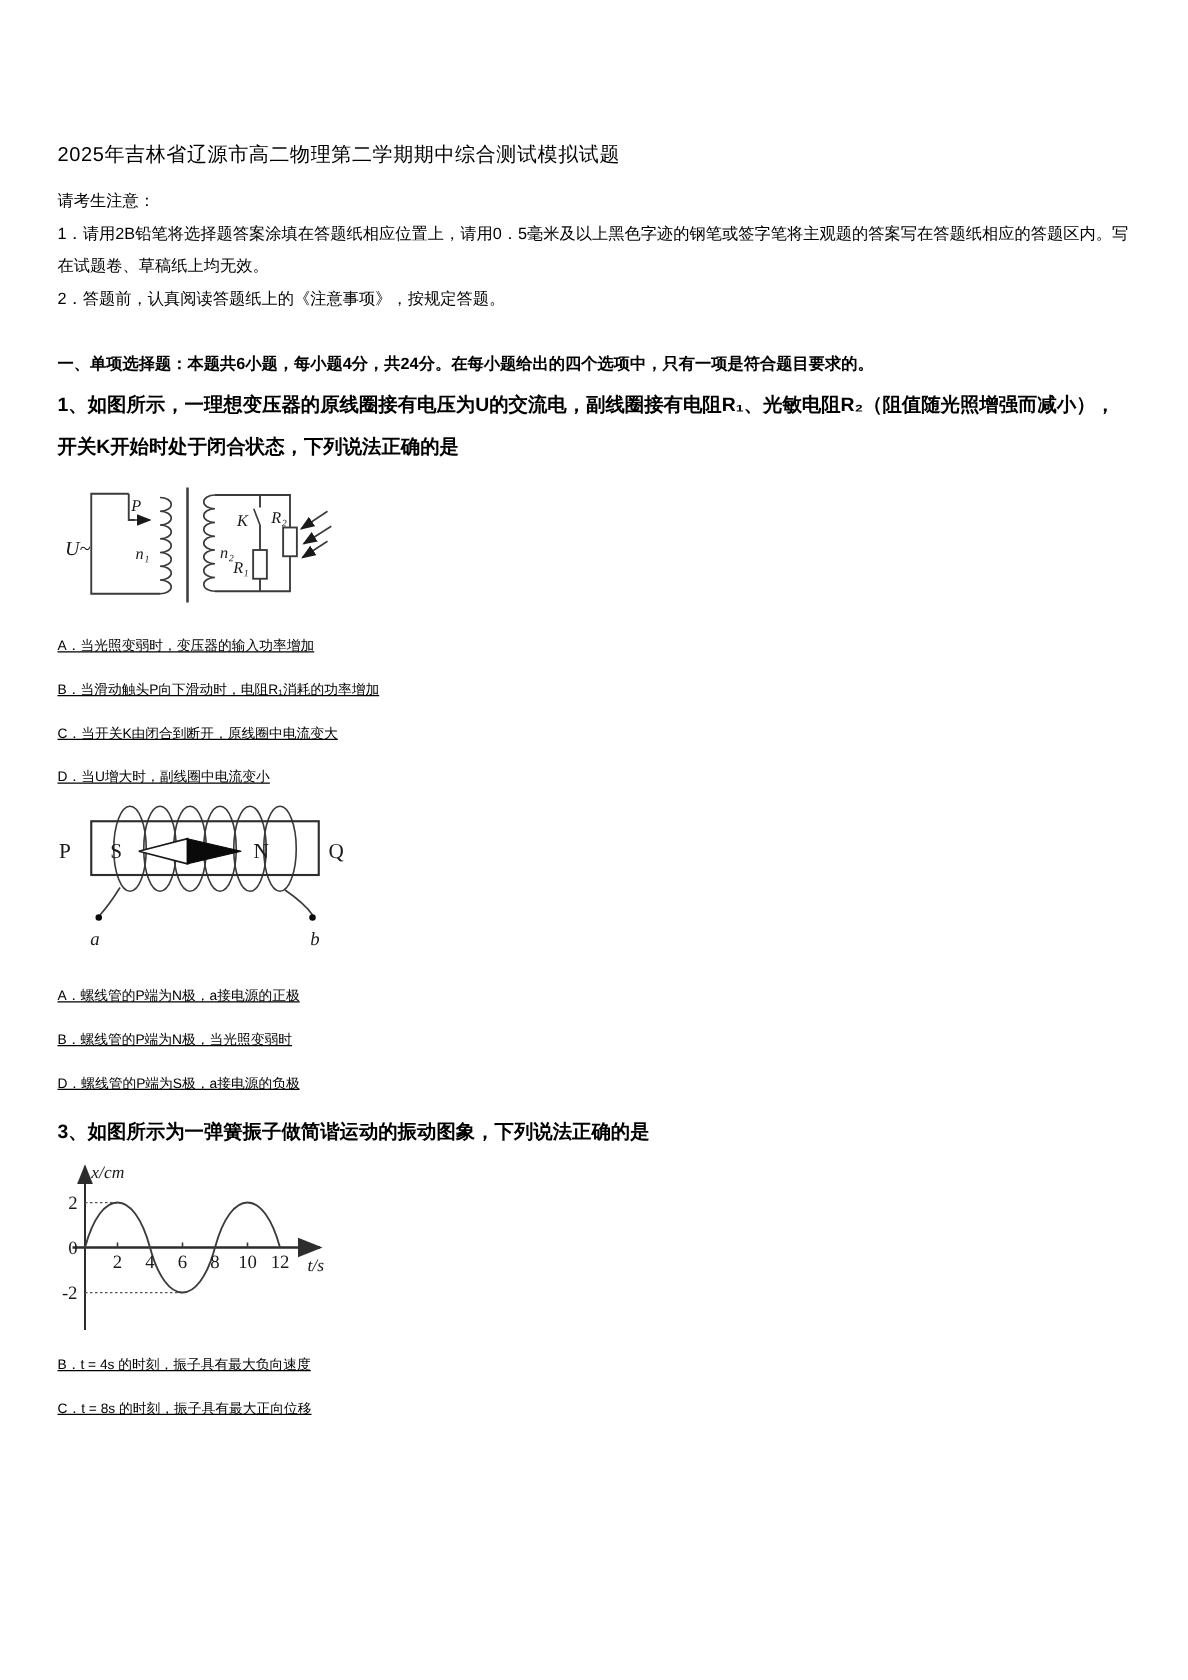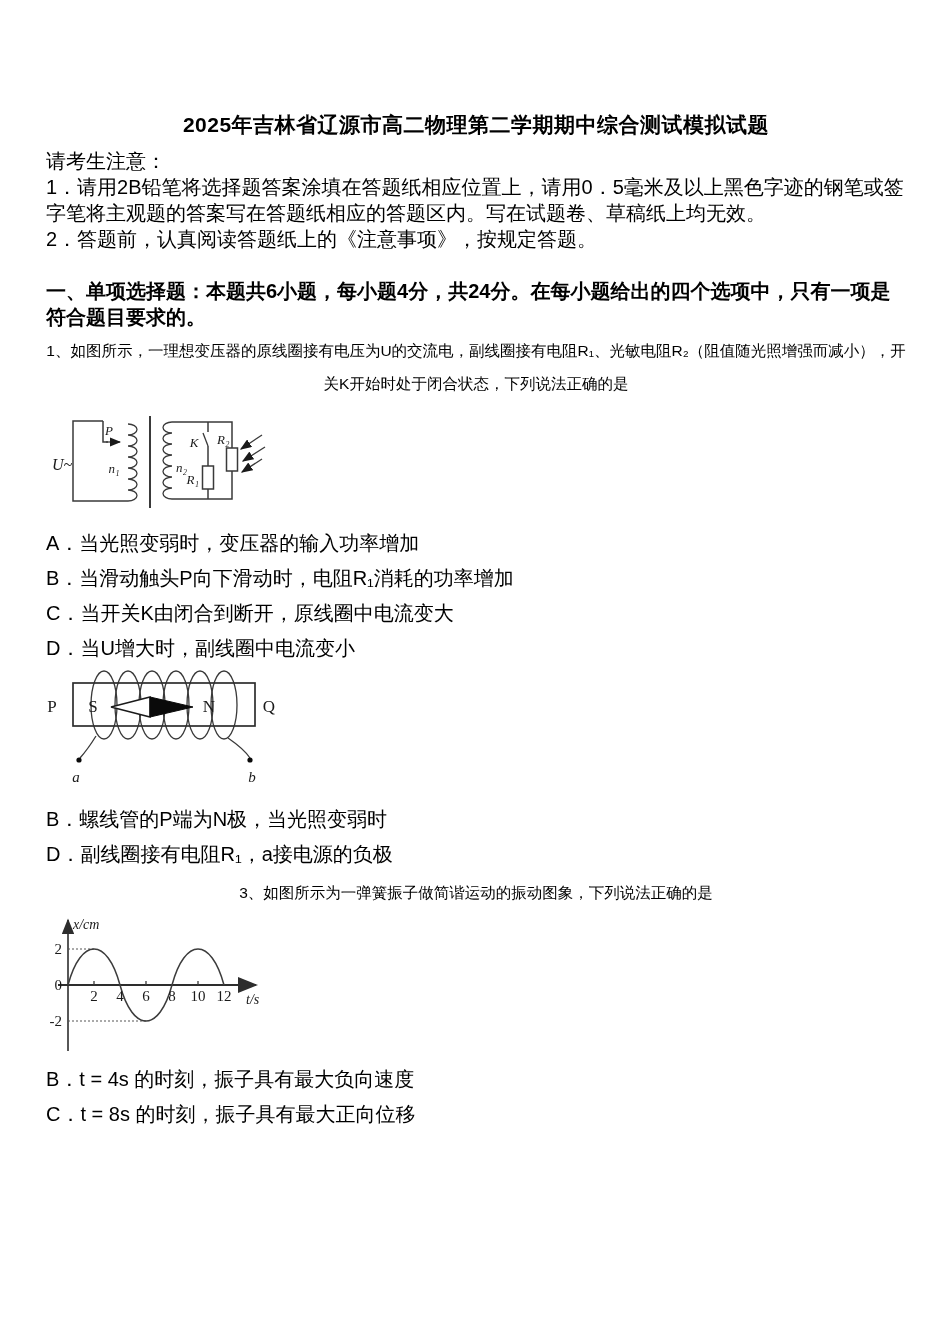--- a/index.html
+++ b/index.html
@@ -3,30 +3,30 @@
 <meta charset="utf-8">
 <style>
   html,body{margin:0;padding:0;background:#ffffff;}
   body{
     width:950px;height:1344px;
     font-family:"Liberation Sans","DejaVu Sans",sans-serif;
     color:#000;position:relative;overflow:hidden;
   }
   .page{padding:110px 44px 0 46px;}
   .doc-title{
-    text-align:center;font-size:21px;font-weight:700;line-height:30px;
+    text-align:left;font-size:16px;font-weight:400;line-height:30px;
     margin:0 0 8px 0;letter-spacing:0.5px;
   }
-  .line{font-size:20px;line-height:26px;font-weight:500;}
+  .line{font-size:13px;line-height:26px;font-weight:500;}
   .notice-heading{margin-top:8px;}
   .section-header{margin-top:26px;font-weight:600;}
-  .stem{font-size:15.5px;line-height:33px;font-weight:400;margin-top:4px;text-align:center;}
+  .stem{font-size:15.5px;line-height:33px;font-weight:700;margin-top:4px;}
   .stem2{margin-top:12px;}
   .stem3{margin-top:10px;}
-  .opt{font-size:20px;line-height:23px;font-weight:500;margin-top:12px;}
+  .opt{font-size:11px;line-height:23px;font-weight:500;margin-top:12px;text-decoration:underline;}
   .opt.first{margin-top:16px;}
   .opt.first3{margin-top:15px;}
   .fig{display:block;}
   .fig1{margin:8px 0 0 4px;}
   .fig2{margin:4px 0 0 -8px;}
   .fig3{margin:2px 0 0 0;}
   svg text{
     font-family:"Liberation Serif","DejaVu Serif",serif;
     fill:#1a1a1a;
   }
@@ -109,22 +109,23 @@
     <text x="171" y="48" font-size="17" text-anchor="middle">N</text>
     <text x="231" y="48" font-size="17" text-anchor="middle">Q</text>
     <path class="thin" d="M58,72 Q50,85 42,94"></path>
     <path class="thin" d="M190,74 Q206,85 212,94"></path>
     <circle cx="41" cy="96" r="2.6" fill="#0a0a0a"></circle>
     <circle cx="212" cy="96" r="2.6" fill="#0a0a0a"></circle>
     <text class="var" x="38" y="118" font-size="15" text-anchor="middle">a</text>
     <text class="var" x="214" y="118" font-size="15" text-anchor="middle">b</text>
   </svg>
 
+  <div class="opt first">A．螺线管的P端为N极，a接电源的正极</div>
   <div class="opt">B．螺线管的P端为N极，当光照变弱时</div>
-  <div class="opt">D．副线圈接有电阻R₁，a接电源的负极</div>
+  <div class="opt">D．螺线管的P端为S极，a接电源的负极</div>
 
   <div class="stem stem3">3、如图所示为一弹簧振子做简谐运动的振动图象，下列说法正确的是</div>
 
   <svg class="fig fig3" width="230" height="145" viewBox="0 0 230 145">
     <defs>
       <marker id="axh" markerWidth="10" markerHeight="8" refX="9" refY="4" orient="auto">
         <path d="M0,0 L10,4 L0,8 z" fill="#2d2d2d"></path>
       </marker>
     </defs>
 

